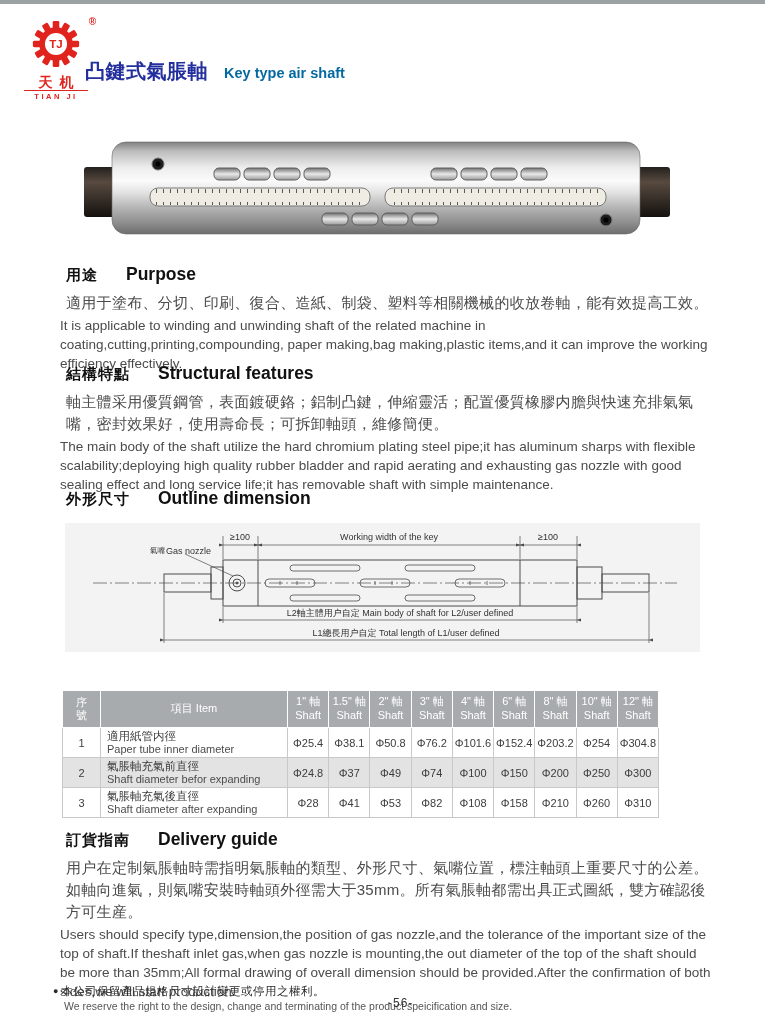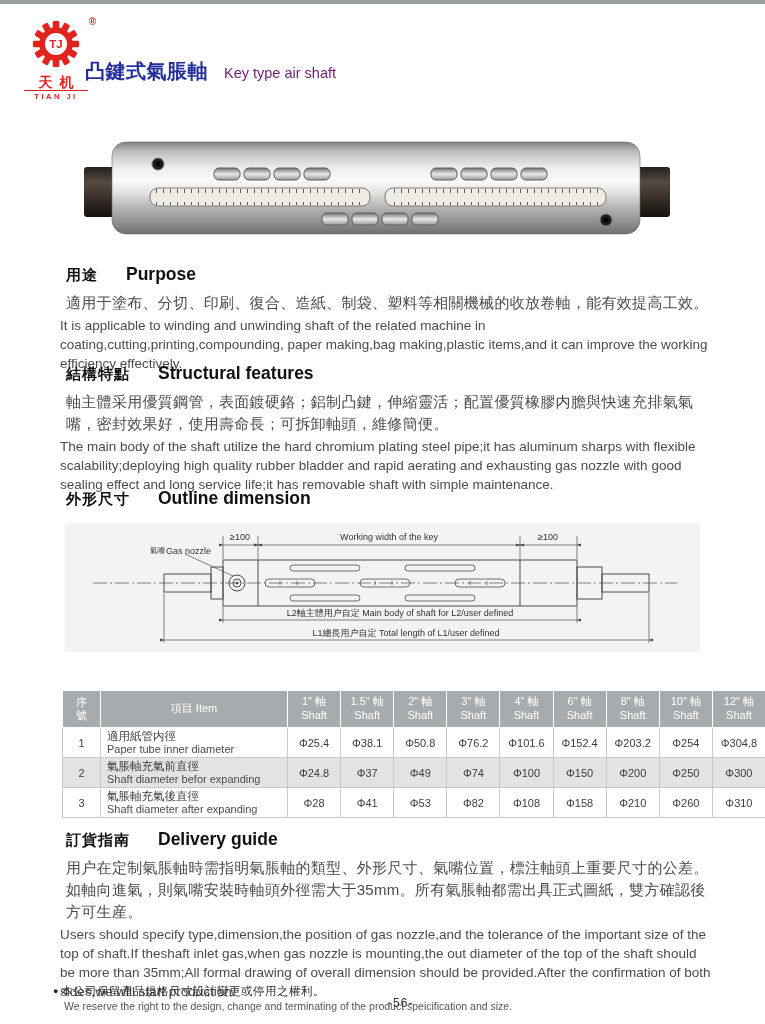--- a/index.html
+++ b/index.html
@@ -8,35 +8,35 @@
   .top-rule{position:absolute;left:0;top:0;width:765px;height:4px;background:#9ca1a4;}
 
   
   .logo{position:absolute;left:24px;top:18px;width:64px;text-align:center;}
   .logo .reg{position:absolute;right:-8px;top:-2px;color:#e0231d;font-size:10px;font-weight:bold;}
   .logo .zh{color:#e0231d;font-size:14px;font-weight:bold;letter-spacing:7px;padding-left:7px;
             border-bottom:1.5px solid #e0231d;display:block;line-height:1.1;margin-top:1px;}
   .logo .en{color:#e0231d;font-size:7.5px;font-weight:bold;letter-spacing:2.5px;display:block;margin-top:1px;}
   .title-row{position:absolute;left:85px;top:58px;display:flex;align-items:baseline;gap:16px;}
   .title-zh{font-size:20px;font-weight:bold;color:#232f9d;letter-spacing:0.5px;}
-  .title-en{font-size:14.5px;font-weight:normal;color:#701a75;}
+  .title-en{font-size:14.5px;font-weight:bold;color:#0369a1;}
 
   
   .sec{position:absolute;left:60px;width:652px;}
   .sec-head{display:flex;align-items:baseline;gap:28px;padding-left:6px;margin-bottom:7px;}
   .h-zh{font-size:15px;font-weight:bold;color:#111;letter-spacing:1px;}
   .h-en{font-size:17.5px;font-weight:bold;color:#111;}
   .p-zh{font-size:15px;line-height:22px;color:#4b4b4b;padding-left:6px;margin:0 0 2px 0;letter-spacing:0.3px;}
   .p-en{font-size:13.5px;line-height:19px;color:#4b4b4b;margin:2px 0 0 0;}
 
   .photo{position:absolute;left:58px;top:112px;width:650px;height:130px;}
   .drawing{position:absolute;left:65px;top:523px;width:635px;height:129px;}
 
   
-  .param-table{position:absolute;left:62px;top:690px;width:704px;border-collapse:collapse;
+  .param-table{position:absolute;left:62px;top:690px;width:597px;border-collapse:collapse;
                table-layout:fixed;font-size:11px;color:#3c3c3c;}
   .param-table th{background:#a8abad;color:#fff;font-weight:normal;border:1px solid #fff;
                   height:36px;padding:0;line-height:1.25;text-align:center;vertical-align:middle;}
   .param-table th span{display:block;}
   .th-serial{width:16px;margin:0 auto;word-break:break-all;line-height:1.2;}
   .param-table td{border:1px solid #c9c9c9;height:29px;text-align:center;padding:0;background:#fff;}
   .param-table tr.alt td{background:#e3e3e4;}
   .c-item-cell{text-align:left !important;padding:0 6px !important;}
   .item-zh{display:block;font-size:11.5px;line-height:13px;}
   .item-en{display:block;font-size:11px;line-height:13px;color:#4c4c4c;}

